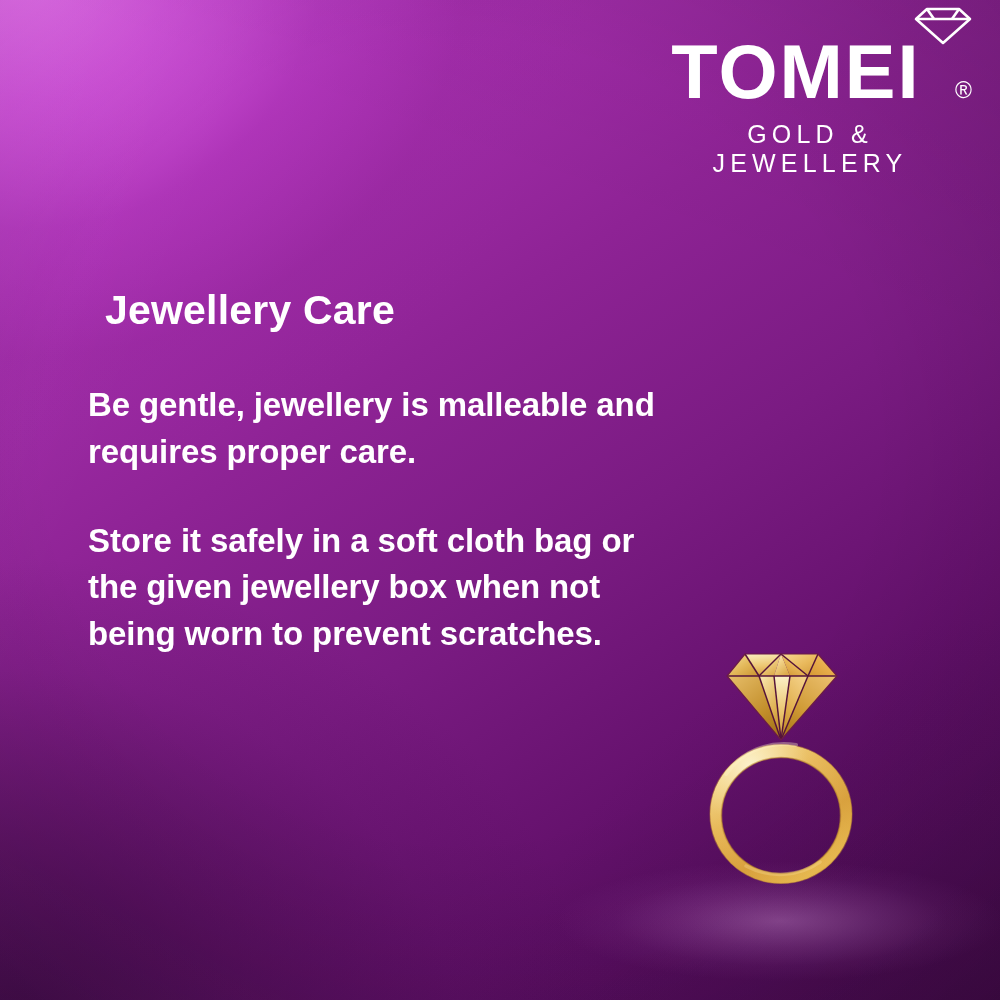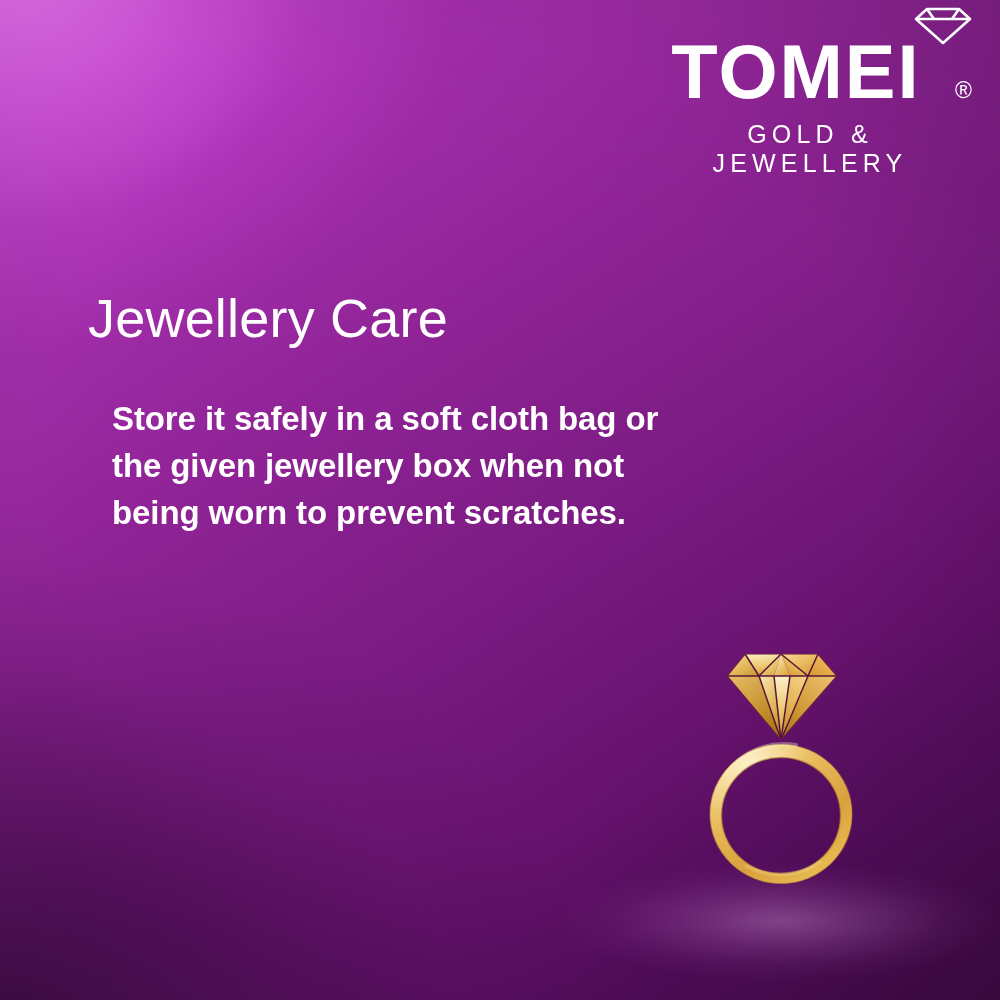--- a/index.html
+++ b/index.html
@@ -138,34 +138,34 @@
 
   
   .copy {
     position: absolute;
     left: 88px;
     top: 288px;
     width: 580px;
     color: #FFFFFF;
   }
   .headline {
-    font-size: 54px;
-    font-weight: 400;
+    font-size: 41px;
+    font-weight: 700;
     letter-spacing: 0.2px;
     line-height: 1.12;
-    margin: 0 0 48px 0;
+    margin: 0 0 48px 17px;
   }
   .para {
     font-size: 33px;
     font-weight: 700;
     line-height: 1.42;
     margin: 0 0 42px 0;
     letter-spacing: -0.1px;
   }
-  .para:last-child { margin-bottom: 0; margin-left: 24px; }
+  .para:last-child { margin-bottom: 0; }
 
   
   .ring-art {
     position: absolute;
     left: 700px;
     top: 650px;
     width: 170px;
     height: 250px;
   }
 </style>
@@ -196,20 +196,21 @@
     <span class="logo-wordmark">
       <span>TOMEI</span>
       <span class="logo-reg">®</span>
     </span>
 
     <span class="logo-tagline">GOLD &amp; JEWELLERY</span>
   </div>
 
   <div class="copy">
     <h1 class="headline">Jewellery Care</h1>
+    <p class="para">Be gentle, jewellery is malleable and requires proper care.</p>
     <p class="para">Store it safely in a soft cloth bag or the given jewellery box when not being worn to prevent scratches.</p>
   </div>
 
   <svg class="ring-art" viewBox="0 0 170 250">
     <defs>
 
       <linearGradient id="gCrownL" x1="0" y1="0" x2="1" y2="1">
         <stop offset="0%" stop-color="#F6E2A0"></stop>
         <stop offset="55%" stop-color="#E3B758"></stop>
         <stop offset="100%" stop-color="#C99330"></stop>

